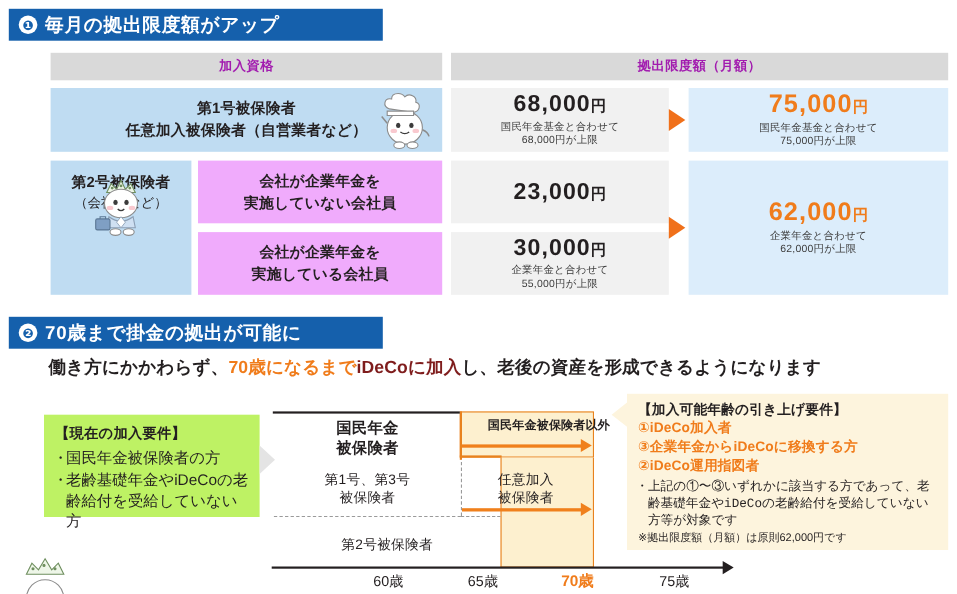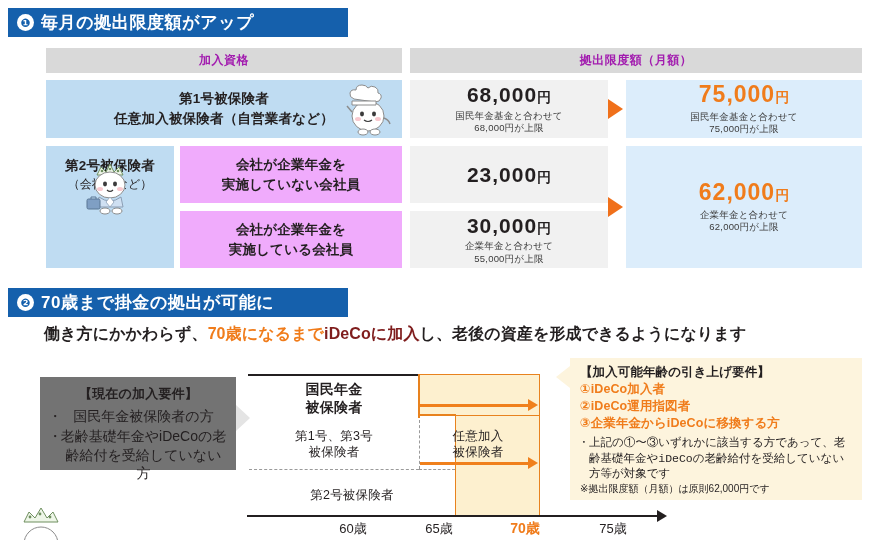--- a/index.html
+++ b/index.html
@@ -139,23 +139,22 @@
   #lead .or { color: #f07c1b; }
   #lead .bl { color: #7f1d1d; }
 
   
   .callout {
     position: absolute;
     box-sizing: border-box;
   }
   #box-left {
     left: 40px; top: 377px; width: 196px; height: 93px;
-    background: #737373;
+    background: #bef264;
     padding: 8px 9px 0 10px;
-    text-align: center;
   }
   #box-left .ttl { font-size: 13px; font-weight: bold; letter-spacing: 0.2px; }
   #box-left ul { list-style: none; margin: 4px 0 0 0; padding: 0; }
   #box-left li {
     font-size: 14px; line-height: 1.34;
     padding-left: 10px; position: relative; margin-bottom: 1px;
   }
   #box-left li::before {
     content: "・"; position: absolute; left: -2px; top: 0;
   }
@@ -431,38 +430,39 @@
     <ul>
       <li>国民年金被保険者の方</li>
       <li>老齢基礎年金やiDeCoの老齢給付を受給していない方</li>
     </ul>
   </div>
   <div class="ptr-grey"></div>
 
   <div class="callout" id="box-right">
     <div class="ttl">【加入可能年齢の引き上げ要件】</div>
     <div class="on">①iDeCo加入者</div>
+    <div class="on">③企業年金からiDeCoに移換する方</div>
     <div class="on">②iDeCo運用指図者</div>
-    <div class="on">③企業年金からiDeCoに移換する方</div>
     <div class="bul">上記の①〜③いずれかに該当する方であって、老齢基礎年金やiDeCoの老齢給付を受給していない方等が対象です</div>
     <div class="note">※拠出限度額（月額）は原則62,000円です</div>
   </div>
   <div class="ptr-cream"></div>
 
   <div class="or-region" id="or-top"></div>
   <div class="or-region" id="or-mid"></div>
   <div id="or-left-edge"></div>
   <div id="or-seam"></div>
 
   <div id="topline"></div>
 
   <div class="dlabel" id="d-kokumin">
     <span>国民年金</span><br>
     <span>被保険者</span>
   </div>
+  <div class="dlabel" id="d-igai">国民年金被保険者以外</div>
   <div class="dlabel" id="d-no13">
     <span>第1号、第3号</span><br>
     <span>被保険者</span>
   </div>
   <div class="dlabel" id="d-nini">
     <span>任意加入</span><br>
     <span>被保険者</span>
   </div>
   <div class="dlabel" id="d-no2">第2号被保険者</div>
 

